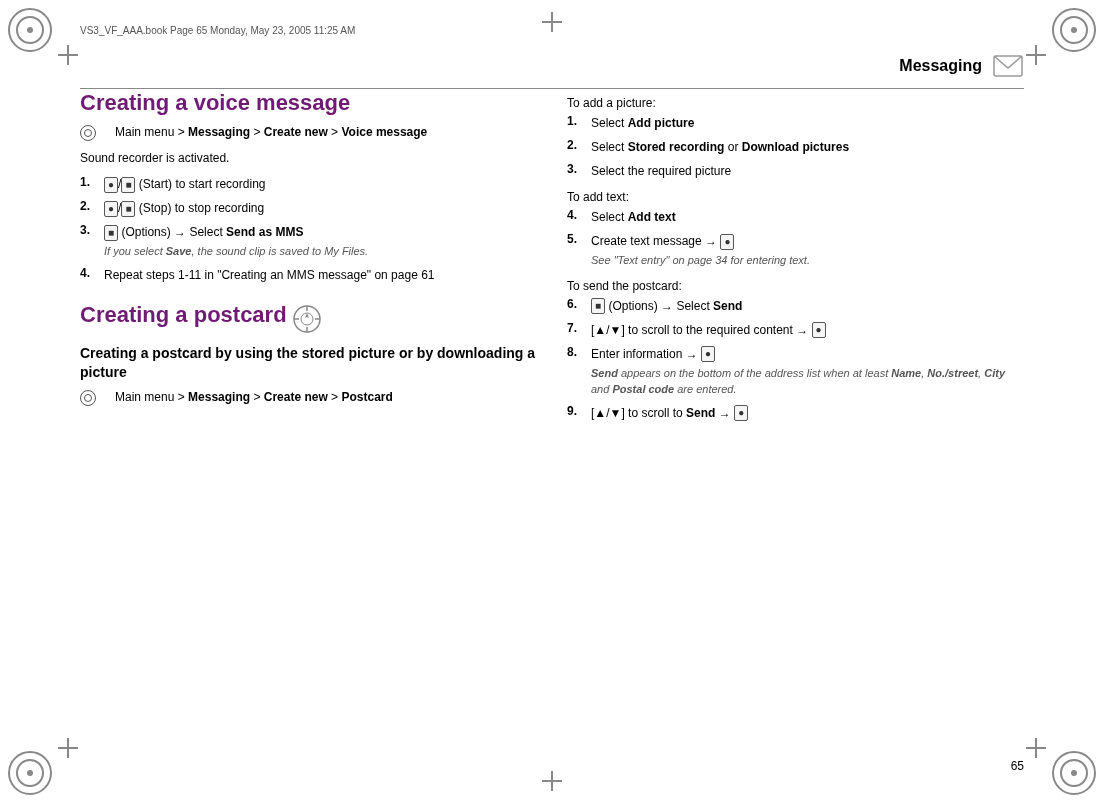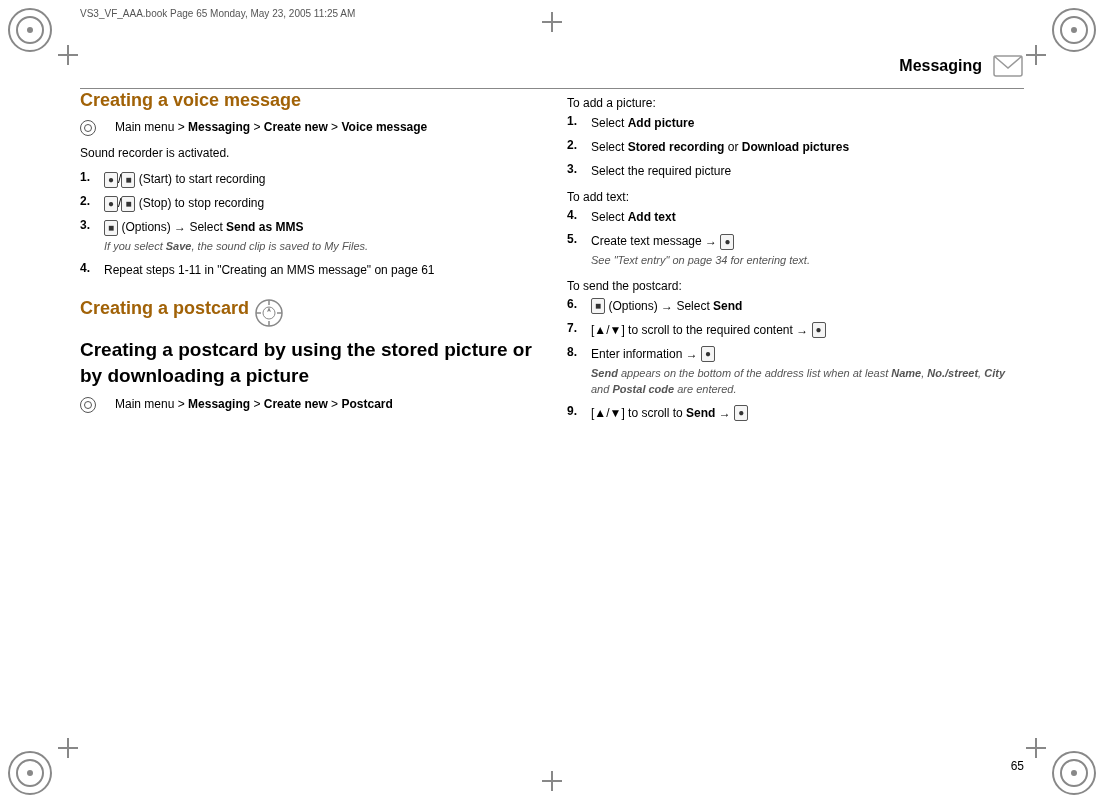--- a/index.html
+++ b/index.html
@@ -134,23 +134,23 @@
       padding-top: 10px;
     }
 
     .col-right {
       flex: 1;
       padding-top: 10px;
     }
 
     
     .section-title {
-      font-size: 18px;
-      font-weight: bold;
-      color: #a16207;
+      font-size: 22px;
+      font-weight: bold;
+      color: #701a75;
       margin-bottom: 8px;
     }
 
     .nav-path {
       font-size: 12px;
       margin-bottom: 8px;
       display: flex;
       align-items: flex-start;
       gap: 4px;
     }
@@ -259,40 +259,40 @@
 
     .section-title-with-icon {
       display: flex;
       align-items: center;
       gap: 4px;
       margin-bottom: 8px;
     }
 
     
     .subsection-title {
-      font-size: 19px;
+      font-size: 14px;
       font-weight: bold;
       color: #000;
       margin-bottom: 6px;
       line-height: 1.4;
     }
 
     
     .page-number {
       position: absolute;
       bottom: 30px;
       right: 80px;
       font-size: 12px;
       color: #000;
     }
 
     
     .file-info {
       position: absolute;
-      top: 8px;
+      top: 25px;
       left: 80px;
       right: 80px;
       font-size: 10px;
       color: #555;
       display: flex;
       justify-content: space-between;
     }
 
     .send-bold {
       font-weight: bold;

